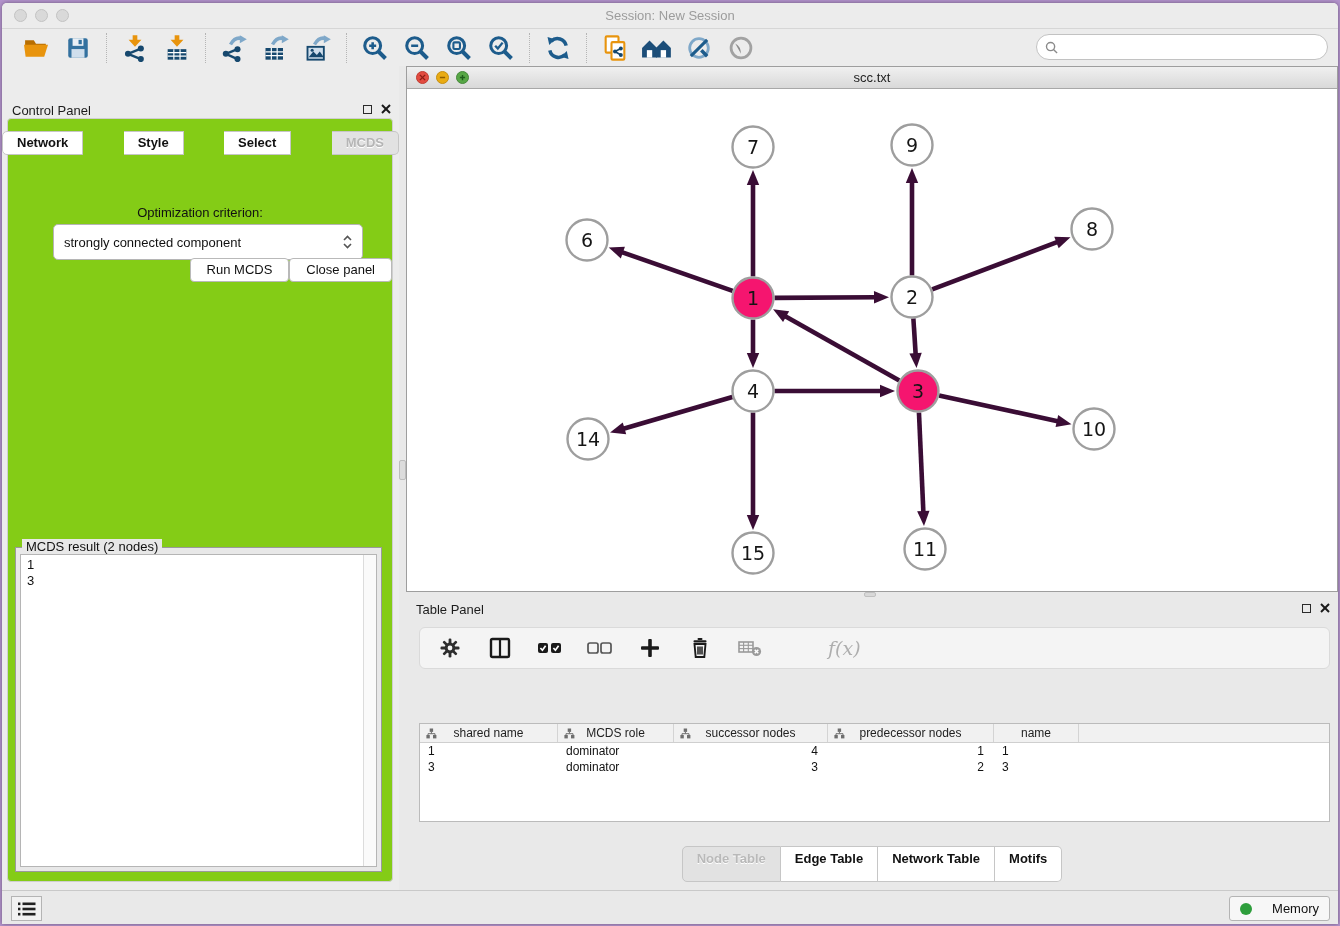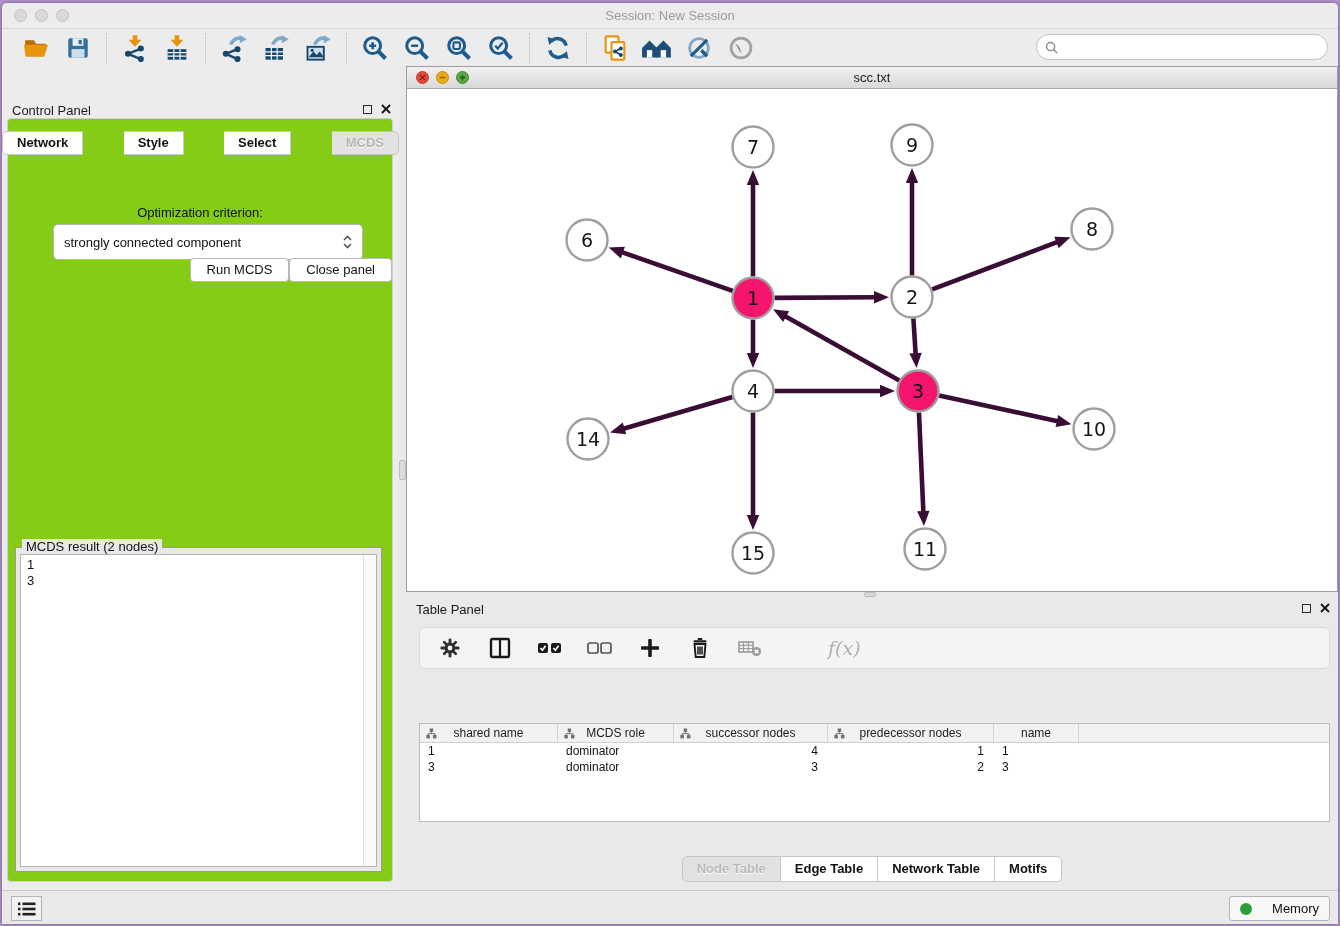--- a/index.html
+++ b/index.html
@@ -73,21 +73,21 @@
   .tp-toolbar .tbtn { width:28px; }
   .fx-label { font-size:19px; font-style:italic; font-family:"DejaVu Serif", serif; color:#aeaeae;margin-left:42px; }
   .grid-table { position:absolute; top:78px; left:13px; right:8px; bottom:68px; background:#fff; border:1px solid #bbb; overflow:hidden;margin-top:48px; }
   .gt-header { display:flex; height:19px; background:#f1f1f1; border-bottom:1px solid #cfcfcf; }
   .th { position:relative; height:100%; border-right:1px solid #d4d4d4; display:flex; align-items:center; justify-content:center; font-size:12px; color:#222; }
   .th .tree-ic { position:absolute; left:6px; top:4px; }
   .gt-row { display:flex; height:16px; }
   .td { font-size:12px; color:#111; padding:1px 8px 0; overflow:hidden; white-space:nowrap; }
   .td.right { text-align:right; padding-right:10px; }
   .tp-tabs { position:absolute; bottom:8px; left:0; right:0; display:flex; justify-content:center; }
-  .btab { font-size:13px; font-weight:bold; color:#111; background:#fff; border:1px solid #c6c6c6; border-left:none; padding:4px 14px 5px; }
+  .btab { font-size:13px; font-weight:bold; color:#111; background:#fff; border:1px solid #c6c6c6; border-left:none; padding:4px 14px 15px; }
   .btab:first-child { border-left:1px solid #c6c6c6; border-radius:5px 0 0 5px; }
   .btab:last-child { border-radius:0 5px 5px 0; }
   .btab.active { background:#e2e2e2; color:#b9b9b9; text-shadow:0 1px 0 #fff; }
 
   
   .statusbar { position:absolute; left:0; right:0; bottom:0; height:34px; background:#e9e9e9; border-top:1px solid #c9c9c9; }
   .sb-left { position:absolute; left:9px; top:5px; width:31px; height:25px; background:#f2f2f2; border:1px solid #b4b4b4; display:flex; align-items:center; justify-content:center; }
   .sb-right { position:absolute; right:8px; top:5px; height:25px; background:#f7f7f7; border:1px solid #b4b4b4; border-radius:3px; display:flex; align-items:center; gap:20px; padding:0 10px; font-size:13px; color:#111; }
   .mem-dot { width:12px; height:12px; border-radius:50%; background:#2e9e3c; }
 

